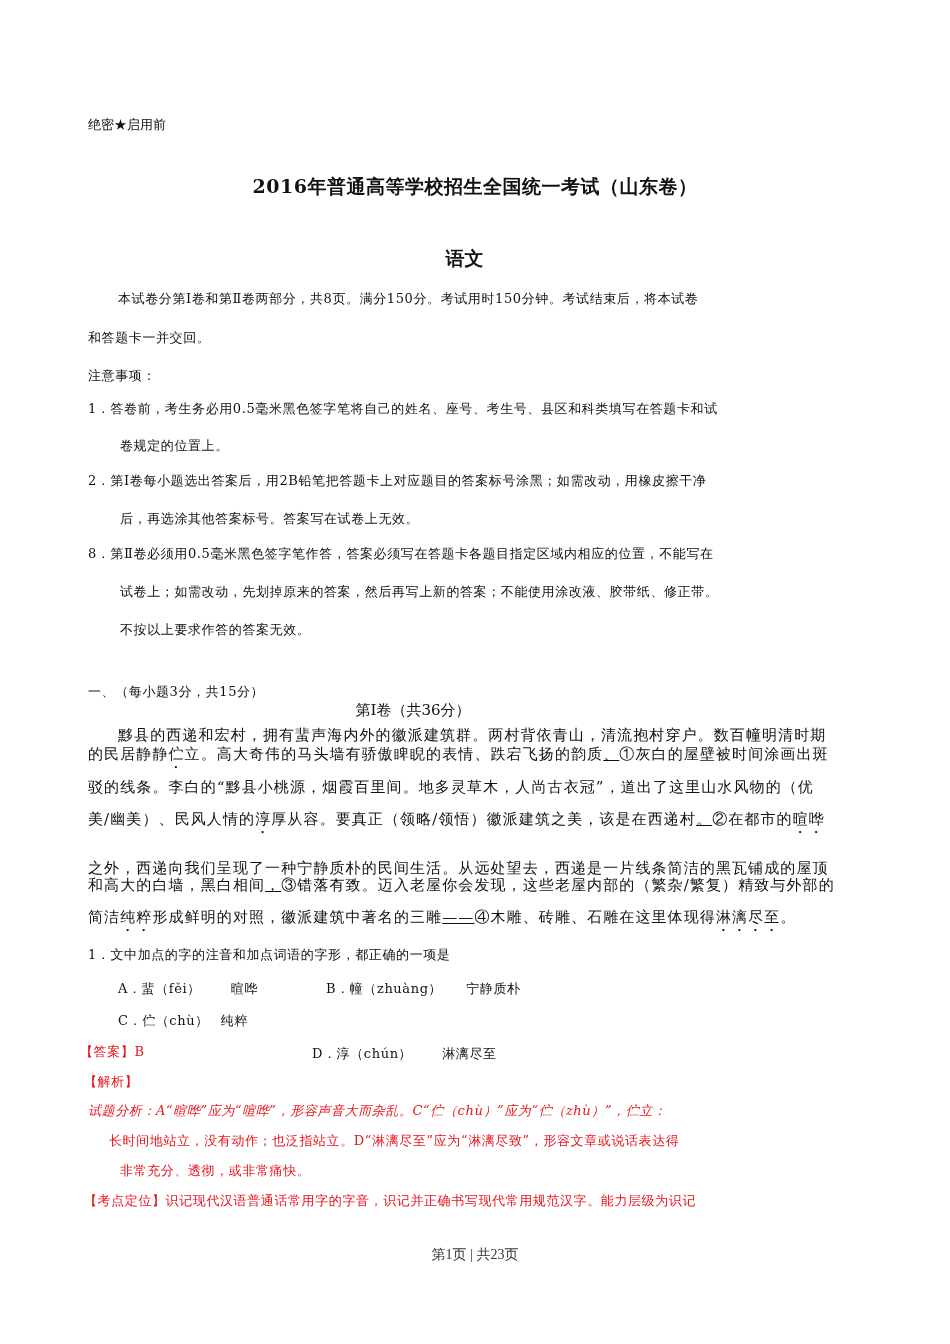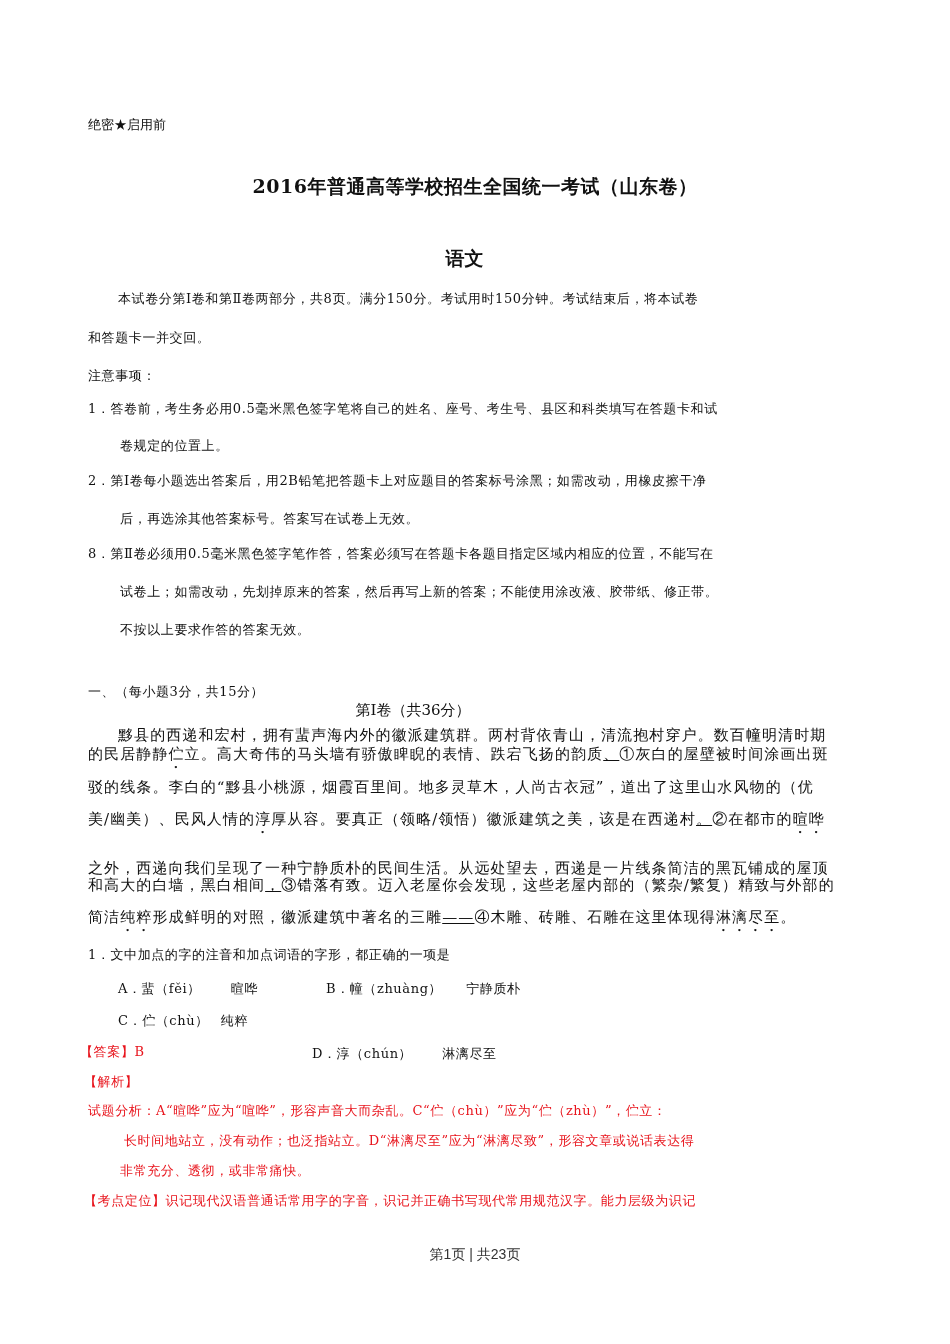--- a/index.html
+++ b/index.html
@@ -8,21 +8,21 @@
   .abs { position: absolute; white-space: nowrap; }
   .body-text { font-size: 13px; letter-spacing: 0.6px; }
   .secret { left: 88px; top: 116px; font-size: 13px; }
   .title { left: 0; width: 950px; top: 174px; text-align: center; font-size: 19px; font-weight: bold; letter-spacing: 0.5px; }
   .subject { left: 0; width: 929px; top: 246px; text-align: center; font-size: 19px; font-weight: bold; }
   .section-title { left: 0; width: 826px; top: 654px; text-align: center; font-size: 15px; font-weight: normal; margin-top: 47px; }
   .red { color: #e8141c; }
   .passage { font-family: "DejaVu Serif", serif; font-size: 15px; letter-spacing: 1.1px; }
   .dot { text-emphasis: dot; -webkit-text-emphasis: dot; text-emphasis-position: under; -webkit-text-emphasis-position: under; }
   .blank { text-decoration: underline; }
-  .footer { left: 0; width: 950px; top: 1246px; text-align: center; font-size: 14px; color: #333; font-family: Liberation Sans, sans-serif; }
+  .footer { left: 0; width: 950px; top: 1246px; text-align: center; font-size: 14px; color: #333; font-family: Liberation Serif, serif; }
 </style>
 </head>
 <body>
 
 <div>
 
   <div class="abs secret">绝密★启用前</div>
   <div class="abs title">2016年普通高等学校招生全国统一考试（山东卷）</div>
   <div class="abs subject">语文</div>
 
@@ -55,20 +55,20 @@
     <div class="abs body-text" style="left:88px; top:946px;">1．文中加点的字的注音和加点词语的字形，都正确的一项是</div>
     <div class="abs body-text" style="left:118px; top:980px;"><span>A．蜚（fěi）</span><span style="display:inline-block;width:30px"></span><span>暄哗</span></div>
     <div class="abs body-text" style="left:326px; top:980px;"><span>B．幢（zhuàng）</span><span style="display:inline-block;width:24px"></span><span>宁静质朴</span></div>
     <div class="abs body-text" style="left:118px; top:1012px;"><span>C．伫（chù）</span><span style="display:inline-block;width:12px"></span><span>纯粹</span></div>
     <div class="abs body-text" style="left:312px; top:1045px;"><span>D．淳（chún）</span><span style="display:inline-block;width:30px"></span><span>淋漓尽至</span></div>
   </div>
 
   <div>
     <div class="abs body-text red" style="left:80px; top:1043px;">【答案】B</div>
     <div class="abs body-text red" style="left:84px; top:1073px;">【解析】</div>
-    <div class="abs body-text red" style="left:88px; top:1102px;">试题分析：A“暄哗”应为“喧哗”，形容声音大而杂乱。C“伫（chù）”应为“伫（zhù）”，伫立：</div>
-    <div class="abs body-text red" style="left:124px; top:1132px;">长时间地站立，没有动作；也泛指站立。D“淋漓尽至”应为“淋漓尽致”，形容文章或说话表达得</div>
+    <div class="abs body-text red" style="left:88px; top:1102px;font-style:italic;">试题分析：A“暄哗”应为“喧哗”，形容声音大而杂乱。C“伫（chù）”应为“伫（zhù）”，伫立：</div>
+    <div class="abs body-text red" style="left:109px; top:1132px;">长时间地站立，没有动作；也泛指站立。D“淋漓尽至”应为“淋漓尽致”，形容文章或说话表达得</div>
     <div class="abs body-text red" style="left:120px; top:1162px;">非常充分、透彻，或非常痛快。</div>
     <div class="abs body-text red" style="left:84px; top:1192px;">【考点定位】识记现代汉语普通话常用字的字音，识记并正确书写现代常用规范汉字。能力层级为识记</div>
   </div>
 
   <div class="abs footer">第1页 | 共23页</div>
 </div>
 
 </body></html>

